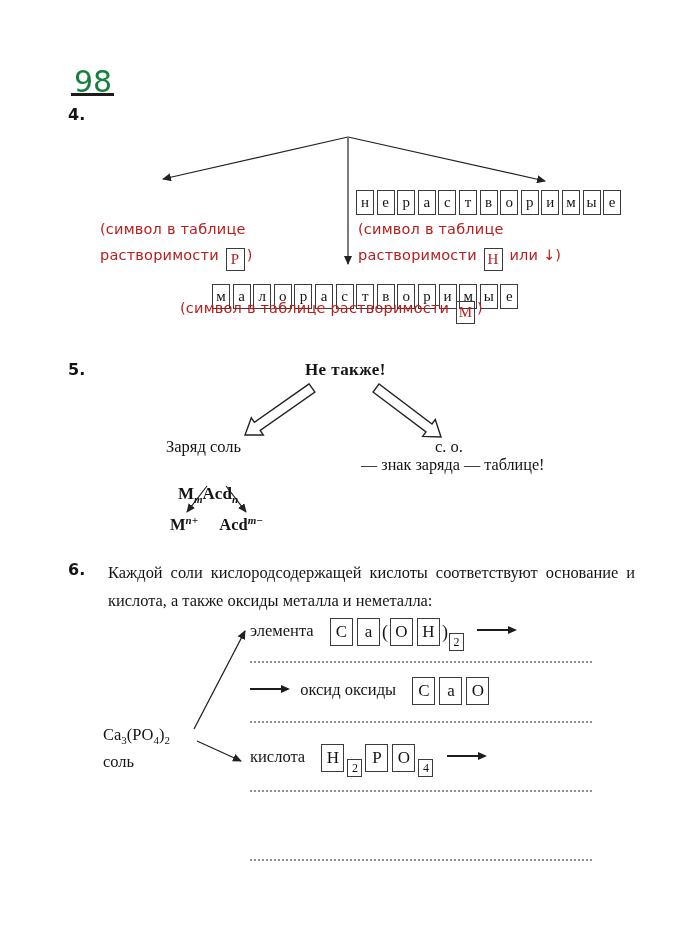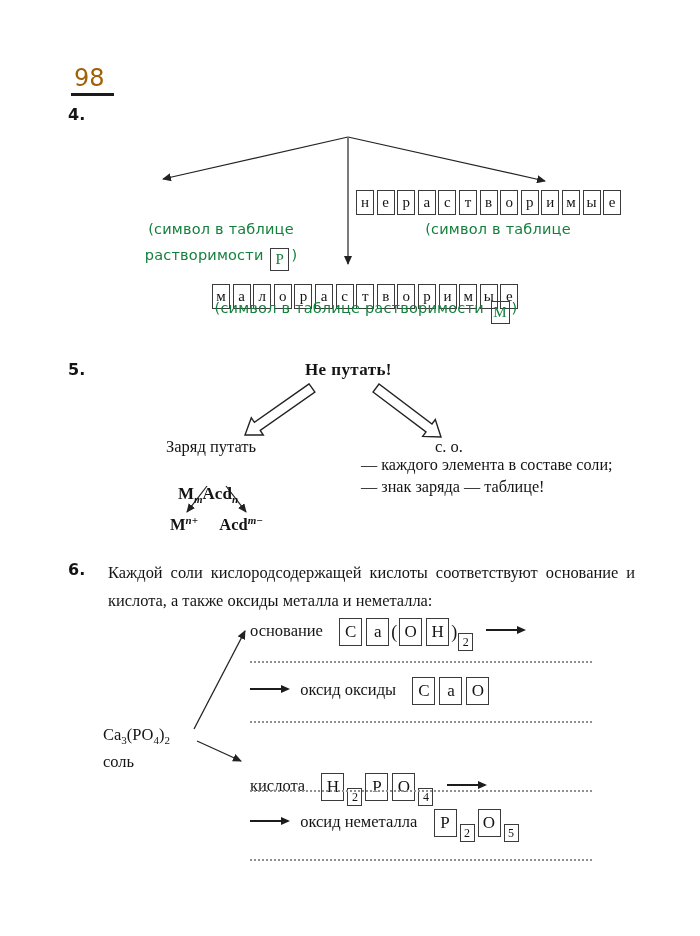--- a/index.html
+++ b/index.html
@@ -1,32 +1,32 @@
 <!DOCTYPE html>
 <html><head>
 <meta charset="utf-8">
 <style>
   html,body{margin:0;padding:0;background:#fff;}
   .page{position:relative;width:700px;height:936px;background:#ffffff;overflow:hidden;
         font-family:"Liberation Serif",serif;color:#141414;}
   .abs{position:absolute;}
   .overlay{position:absolute;left:0;top:0;pointer-events:none;}
   .sansnum{font-family:"DejaVu Sans",sans-serif;font-weight:bold;}
-  .pagenum{font-family:"DejaVu Sans",sans-serif;font-size:24px;color:#a16207;}
+  .pagenum{font-family:"DejaVu Sans",sans-serif;font-size:30px;color:#15803d;}
   .pagenum-rule{background:#1b1b1b;height:3px;}
   .secnum{font-size:16px;}
   .h-serif{font-weight:bold;font-size:17px;letter-spacing:.4px;}
   
   .wordrow{white-space:nowrap;}
   .lbox{display:inline-flex;align-items:center;justify-content:center;
         width:16px;height:23px;border:1.6px solid #3b3b3b;margin-right:2.6px;
         font-size:15px;font-family:"Liberation Serif",serif;background:#fff;}
   
-  .cap{font-family:"DejaVu Sans",sans-serif;font-size:14.5px;color:#15803d;
-       text-align:center;letter-spacing:.2px;}
+  .cap{font-family:"DejaVu Sans",sans-serif;font-size:14.5px;color:#b91c1c;
+       text-align:left;letter-spacing:.2px;}
   .cap .line{margin-bottom:3px;line-height:23px;}
   .symbox{display:inline-flex;align-items:center;justify-content:center;
           width:17px;height:21px;border:1.6px solid #3b3b3b;margin:0 2px;
           font-family:"Liberation Serif",serif;font-size:15px;vertical-align:-4px;}
   
   .ion-title{font-size:16.5px;}
   .bf{font-weight:bold;}
   .formula{font-size:17px;}
   sub{font-size:11px;}
   sup{font-size:11px;}
@@ -85,84 +85,82 @@
     <div class="line">(символ в таблице</div>
     <div class="line">
       <span>растворимости</span>
       <span class="symbox">Р</span><span>)</span>
     </div>
   </div>
 
   <div class="abs wordrow" style="left:356px;top:190px;"><span class="lbox">н</span><span class="lbox">е</span><span class="lbox">р</span><span class="lbox">а</span><span class="lbox">с</span><span class="lbox">т</span><span class="lbox">в</span><span class="lbox">о</span><span class="lbox">р</span><span class="lbox">и</span><span class="lbox">м</span><span class="lbox">ы</span><span class="lbox">е</span></div>
   <div class="abs cap" style="left:358px;top:218px;width:280px;">
     <div class="line">(символ в таблице</div>
+    <div class="line">
+      <span>растворимости</span>
+      <span class="symbox">Н</span>
+      <span>или ↓)</span>
+    </div>
   </div>
 
   <div class="abs wordrow" style="left:212px;top:284px;"><span class="lbox">м</span><span class="lbox">а</span><span class="lbox">л</span><span class="lbox">о</span><span class="lbox">р</span><span class="lbox">а</span><span class="lbox">с</span><span class="lbox">т</span><span class="lbox">в</span><span class="lbox">о</span><span class="lbox">р</span><span class="lbox">и</span><span class="lbox">м</span><span class="lbox">ы</span><span class="lbox">е</span></div>
   <div class="abs cap" style="left:180px;top:297px;width:372px;">
     <div class="line">
       <span>(символ в таблице растворимости</span>
       <span class="symbox">М</span><span>)</span>
     </div>
   </div>
 
   <div class="abs sansnum secnum" style="left:68px;top:360px;">5.</div>
-  <div class="abs h-serif" style="left:305px;top:360px;">Не путать!</div>
+  <div class="abs h-serif" style="left:305px;top:360px;">Не также!</div>
 
-  <div class="abs ion-title" style="left:166px;top:437px;">Заряд путать</div>
+  <div class="abs ion-title" style="left:166px;top:437px;">Заряд соль</div>
   <div class="abs formula bf" style="left:158px;top:484px;width:100px;text-align:center;">
     <span>M</span><sub class="it">m</sub><span>Acd</span><sub class="it">n</sub>
   </div>
   <div class="abs bf" style="left:170px;top:513px;font-size:16.5px;">
     <span><span>M</span><sup class="it">n+</sup></span>
     <span style="display:inline-block;width:14px;"></span>
     <span><span>Acd</span><sup class="it">m−</sup></span>
   </div>
 
   <div class="abs ion-title" style="left:435px;top:437px;">с. о.</div>
   <div class="abs bullets" style="left:361px;top:456px;width:280px;">
-      <div class="bullet">— каждого элемента в составе соли;</div>
       <div class="bullet">— знак заряда — таблице!</div>
     </div>
 
   <div class="abs sansnum secnum" style="left:68px;top:560px;">6.</div>
   <div class="abs intro" style="left:108px;top:559px;width:527px;">Каждой соли кислородсодержащей кислоты соответствуют основание и кислота, а также оксиды металла и неметалла:</div>
 
   <div class="abs salt" style="left:103px;top:724px;">
     <div>
       <span>Ca</span><sub>3</sub><span>(PO</span><sub>4</sub><span>)</span><sub>2</sub>
     </div>
     <div>соль</div>
   </div>
 
   <div class="abs frow" style="left:250px;top:616px;">
-    <span>основание</span>
+    <span>элемента</span>
     <span style="display:inline-block;width:6px;"></span>
     <span class="bbox">C</span><span class="bbox">a</span><span class="paren">(</span><span class="bbox">O</span><span class="bbox">H</span><span class="paren">)</span><span class="sbox">2</span>
     <span class="arr"></span>
   </div>
   <div class="abs dotline" style="left:250px;top:661px;width:342px;"></div>
 
   <div class="abs frow" style="left:250px;top:675px;">
     <span class="arr" style="margin-left:0;"></span>
     <span>оксид оксиды</span>
     <span style="display:inline-block;width:6px;"></span>
     <span class="bbox">C</span><span class="bbox">a</span><span class="bbox">O</span>
   </div>
   <div class="abs dotline" style="left:250px;top:721px;width:342px;"></div>
 
-  <div class="abs frow" style="left:250px;top:771px;">
+  <div class="abs frow" style="left:250px;top:742px;">
     <span>кислота</span>
     <span style="display:inline-block;width:6px;"></span>
     <span class="bbox">H</span><span class="sbox">2</span><span class="bbox">P</span><span class="bbox">O</span><span class="sbox">4</span>
     <span class="arr"></span>
   </div>
   <div class="abs dotline" style="left:250px;top:790px;width:342px;"></div>
 
-  <div class="abs frow" style="left:250px;top:807px;">
-    <span class="arr" style="margin-left:0;"></span>
-    <span>оксид неметалла</span>
-    <span style="display:inline-block;width:6px;"></span>
-    <span class="bbox">P</span><span class="sbox">2</span><span class="bbox">O</span><span class="sbox">5</span>
-  </div>
   <div class="abs dotline" style="left:250px;top:859px;width:342px;"></div>
 
 </div>
 
 </body></html>

